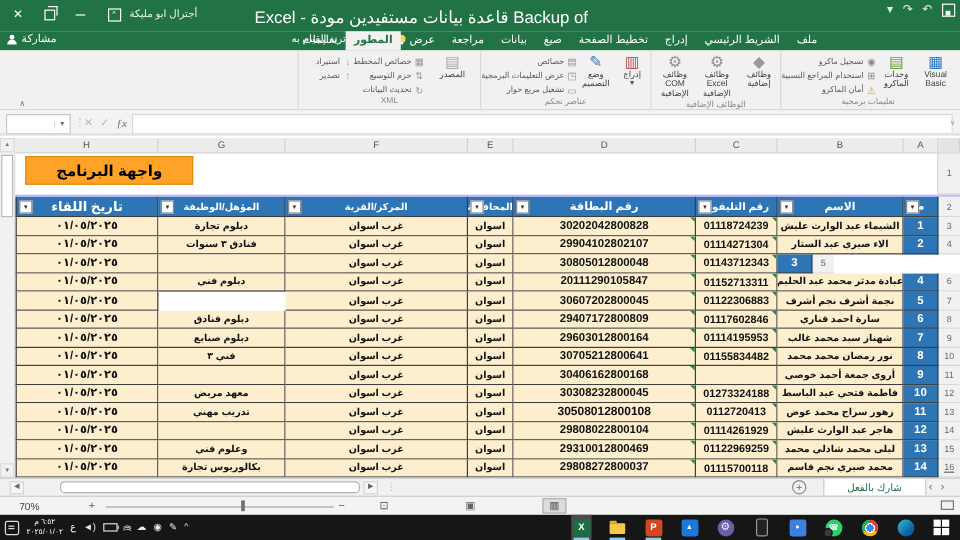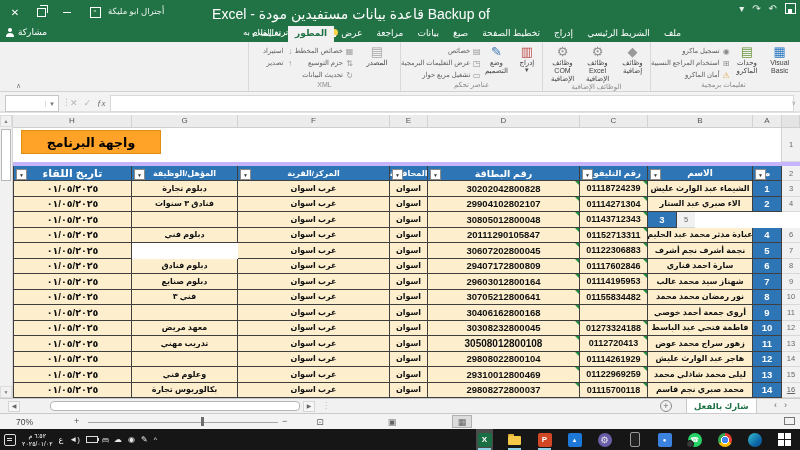--- a/index.html
+++ b/index.html
@@ -69,21 +69,21 @@
   .vs-dn{bottom:0;}
   .vs-thumb{position:absolute;left:1px;top:14px;width:10px;height:52px;background:#fff;border:1px solid #b8b8b8;box-sizing:border-box;}
   .grid{position:absolute;left:13px;top:115px;width:787px;height:283px;background:#fff;}
   .colhdr{display:flex;height:13px;background:#ececec;border-bottom:1px solid #cfcfcf;box-sizing:border-box;}
   .ch{font-size:8px;color:#555;text-align:center;line-height:12px;border-right:1px solid #d2d2d2;box-sizing:border-box;overflow:hidden;}
   .row1{display:flex;height:34px;position:relative;}
   .row1-main{position:relative;background:#fff;border-right:1px solid #d2d2d2;box-sizing:border-box;}
   .banner{position:absolute;left:8px;top:2px;width:140px;height:24px;background:#ffa228;border:1px solid #e08e10;box-sizing:border-box;
     display:flex;align-items:center;justify-content:center;font-size:12.5px;font-weight:bold;color:#000;}
   .rh{background:#f1f1f1;font-size:7.5px;color:#666;display:flex;align-items:center;justify-content:center;border-bottom:1px solid #d8d8d8;box-sizing:border-box;}
-  .hdrrow{display:flex;height:19px;border-top:4px solid #c4b5fd;box-sizing:border-box;}
+  .hdrrow{display:flex;height:19px;border-top:2px solid #c4b5fd;box-sizing:border-box;}
   .hc{position:relative;background:#2e75b6;color:#fff;font-weight:bold;display:flex;align-items:center;justify-content:center;
       border-right:1px solid #3f3f3f;border-bottom:1px solid #3f3f3f;box-sizing:border-box;overflow:hidden;white-space:nowrap;}
   .hc:first-child{border-left:1px solid #3f3f3f;}
   .filter{position:absolute;left:2px;top:3px;width:11px;height:11px;background:#fff;border:1px solid #8a8a8a;box-sizing:border-box;
       font-size:5px;color:#333;display:flex;align-items:center;justify-content:center;}
   .trow{display:flex;height:15.5px;box-sizing:border-box;}
   .dc{position:relative;background:#fdefce;display:flex;align-items:center;justify-content:center;font-weight:bold;color:#111;
       border-right:1px solid #3f3f3f;border-bottom:1px solid #3f3f3f;box-sizing:border-box;overflow:hidden;white-space:nowrap;}
   .dc:first-child{border-left:1px solid #3f3f3f;}
   .pink{background:#84cc16;color:#9c3a44;margin-top:40px;}
@@ -91,22 +91,22 @@
   .c-num{background:#2e75b6;color:#fff;}
   
   .bstrip{position:absolute;left:0;top:398px;width:800px;height:15px;background:#f1f1f1;border-top:1px solid #c9c9c9;box-sizing:border-box;}
   .hs-arrow{position:absolute;top:2px;width:12px;height:11px;background:#f6f6f6;border:1px solid #d5d5d5;box-sizing:border-box;font-size:6px;color:#666;text-align:center;line-height:9px;}
   .hs-left{left:8px;}
   .hs-right{left:303px;}
   .hs-thumb{position:absolute;left:50px;top:2px;width:250px;height:10px;background:#fff;border:1px solid #b5b5b5;border-radius:4px;box-sizing:border-box;}
   .hs-dots{position:absolute;left:322px;top:2px;color:#b5b5b5;font-size:8px;}
   .addsheet{position:absolute;left:660px;top:1px;width:12px;height:12px;border:1px solid #8a8a8a;border-radius:50%;box-sizing:border-box;
      font-size:9px;color:#666;display:flex;align-items:center;justify-content:center;line-height:1;}
-  .sheettab{position:absolute;left:686px;top:0;height:14px;padding:0 7px;background:#fff;border-left:1px solid #c9c9c9;border-right:1px solid #c9c9c9;
-     display:flex;align-items:center;font-size:8.5px;font-weight:bold;color:#217346;}
+  .sheettab{position:absolute;left:686px;top:0;height:14px;padding:0 19px;background:#fff;border-left:1px solid #c9c9c9;border-right:1px solid #c9c9c9;
+     display:flex;align-items:center;font-size:8.5px;font-weight:normal;color:#217346;}
   .tabnav{position:absolute;left:774px;top:1px;display:flex;gap:7px;font-size:9px;color:#666;}
   
   .statusbar{position:absolute;left:0;top:413px;width:800px;height:16px;background:#f3f3f3;border-top:1px solid #cacaca;box-sizing:border-box;}
   .zoomtxt{position:absolute;left:16px;top:3px;font-size:8.5px;color:#444;}
   .zplus{position:absolute;left:74px;top:2px;font-size:9px;color:#555;}
   .ztrack{position:absolute;left:88px;top:8px;width:190px;height:1px;background:#a6a6a6;}
   .zthumb{position:absolute;left:201px;top:3px;width:3px;height:9px;background:#6e6e6e;}
   .zminus{position:absolute;left:282px;top:2px;font-size:9px;color:#555;}
   .viewico{position:absolute;top:1px;width:20px;height:13px;display:flex;align-items:center;justify-content:center;font-size:9px;color:#666;box-sizing:border-box;}
   .vi-break{left:310px;} .vi-layout{left:382px;} .vi-normal{left:452px;background:#dcdcdc;border:1px solid #b0b0b0;}

